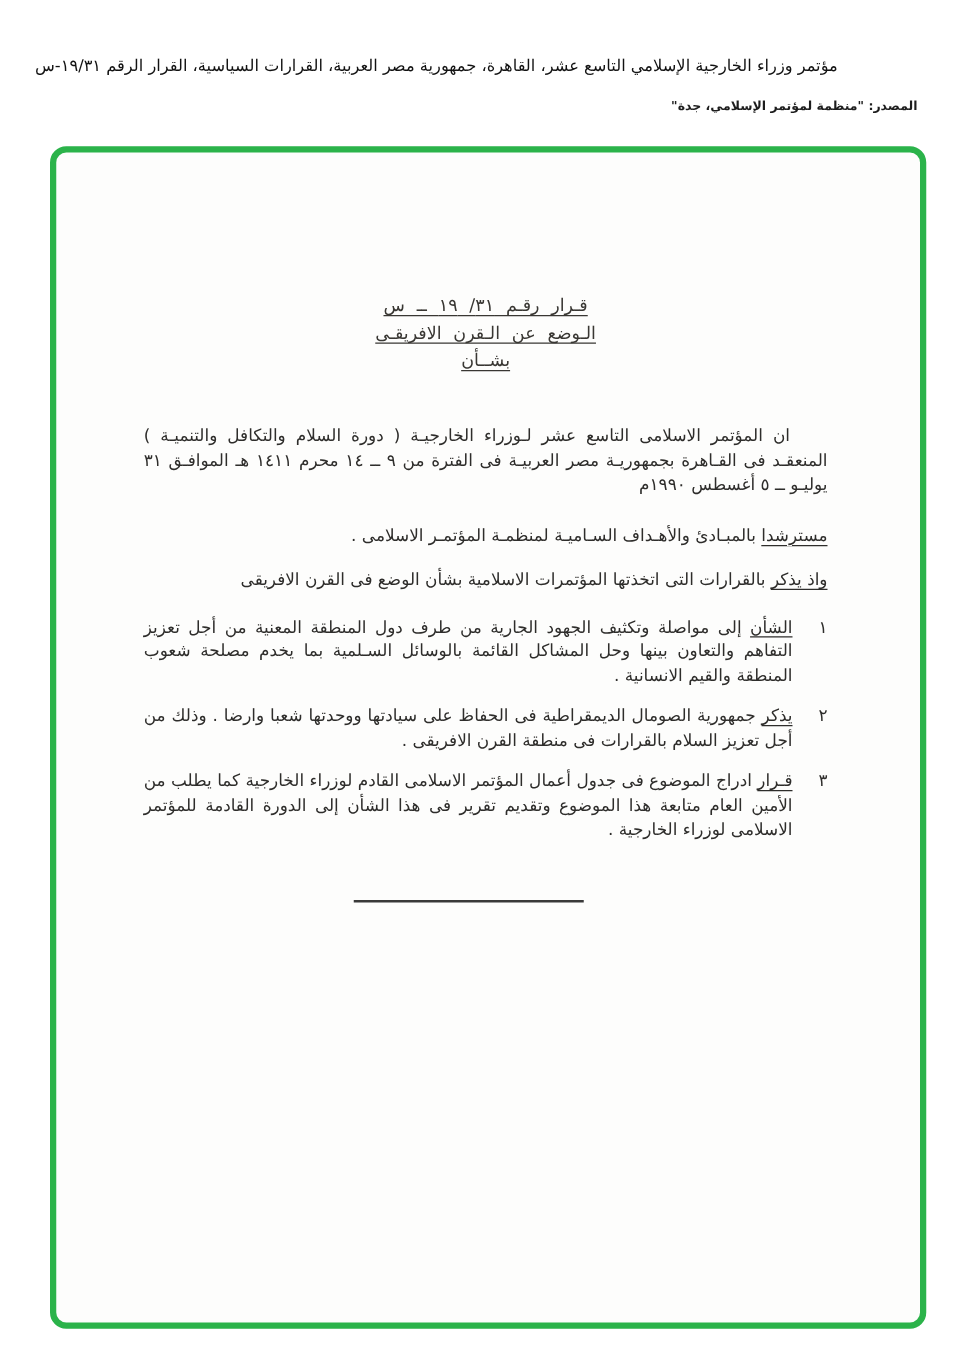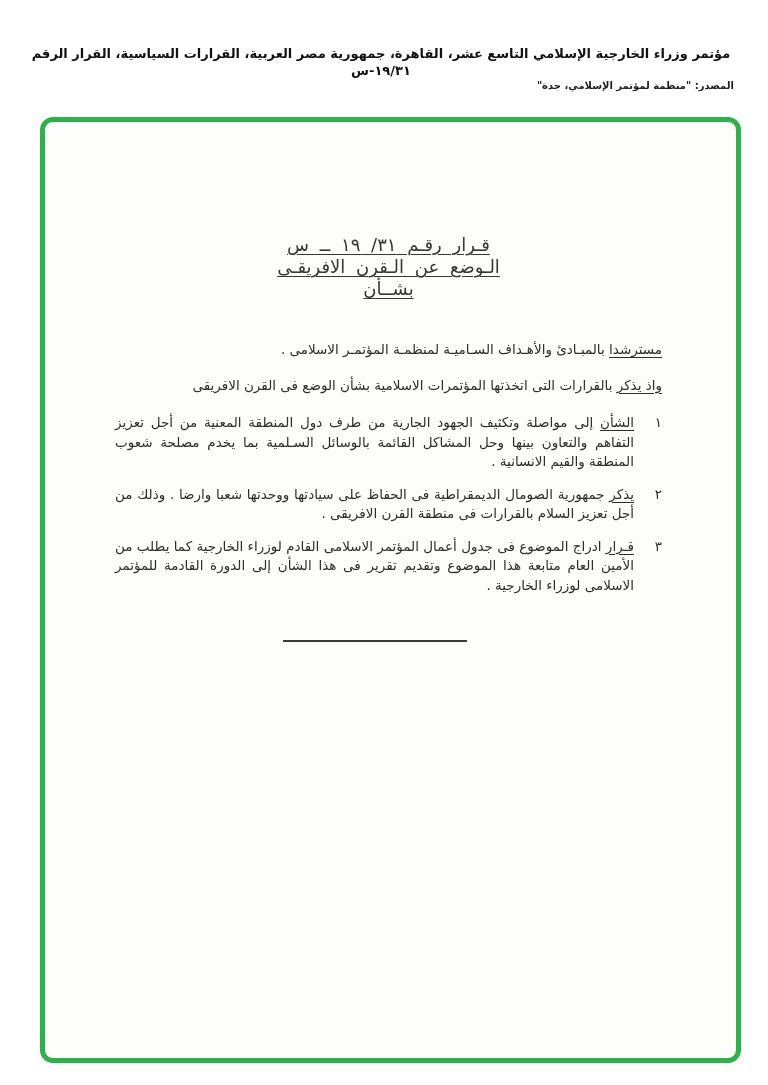--- a/index.html
+++ b/index.html
@@ -6,22 +6,22 @@
   body {
     width: 768px; height: 1085px;
     background: #ffffff;
     font-family: "DejaVu Sans", sans-serif;
   }
   .page { position: relative; width: 768px; height: 1085px; background: #ffffff; overflow: hidden; }
 
   
   .citation {
     position: absolute; top: 45px; right: 34px; left: 28px;
-    direction: rtl; text-align: center;
-    font-size: 13px; font-weight: bold; color: #121212; line-height: 17px;
+    direction: rtl; text-align: left;
+    font-size: 13px; font-weight: normal; color: #121212; line-height: 17px;
   }
   .source {
     position: absolute; top: 80px; right: 34px;
     direction: rtl; text-align: right;
     font-size: 10px; font-weight: bold; color: #1d1d1d;
   }
 
   
   .frame {
     position: absolute; top: 117px; left: 40px;
@@ -34,21 +34,21 @@
 
   .doc {
     direction: rtl;
     padding: 112px 74px 0 70px;
     color: #2e2d2b;
     font-size: 13.5px;
     line-height: 19.5px;
   }
 
   .title-block { text-align: center; margin-bottom: 40px; color: #393733; }
-  .title-line { font-size: 18px; line-height: 22px; word-spacing: 5px; }
+  .title-line { font-size: 14px; line-height: 22px; word-spacing: 5px; }
 
   .u { text-decoration: underline; text-underline-offset: 3px; text-decoration-thickness: 1px; }
 
   .para { text-align: justify; margin: 0 0 16px 0; }
   .para.first-indent { text-indent: 30px; }
   .para.preamble { margin-bottom: 21px; }
 
   .items { margin-top: 18px; }
   .item { display: flex; gap: 12px; margin-bottom: 13px; }
   .item-num { flex: none; width: 16px; text-align: right; }
@@ -69,20 +69,23 @@
 
   <div class="frame">
     <div class="doc" dir="rtl">
 
       <div class="title-block">
         <div class="title-line u">قـرار رقـم ٣١/ ١٩ ــ س</div>
         <div class="title-line u">الـوضع عن الـقرن الافريقـى</div>
         <div class="title-line u">بشــأن</div>
       </div>
 
+      <p class="para first-indent preamble">
+        <span>ان المؤتمر الاسلامى التاسع عشر لـوزراء الخارجيـة ( دورة السلام والتكافل والتنميـة ) المنعقـد فى القـاهرة بجمهوريـة مصر العربيـة فى الفترة من ٩ ــ ١٤ محرم ١٤١١ هـ الموافـق ٣١ يوليـو ــ ٥ أغسطس ١٩٩٠م</span>
+      </p>
 
       <p class="para">
         <span class="u">مسترشدا</span><span> بالمبـادئ والأهـداف السـاميـة لمنظمـة المؤتمـر الاسلامى .</span>
       </p>
 
       <p class="para">
         <span class="u">واذ يذكر</span><span> بالقرارات التى اتخذتها المؤتمرات الاسلامية بشأن الوضع فى القرن الافريقى</span>
       </p>
 
 

